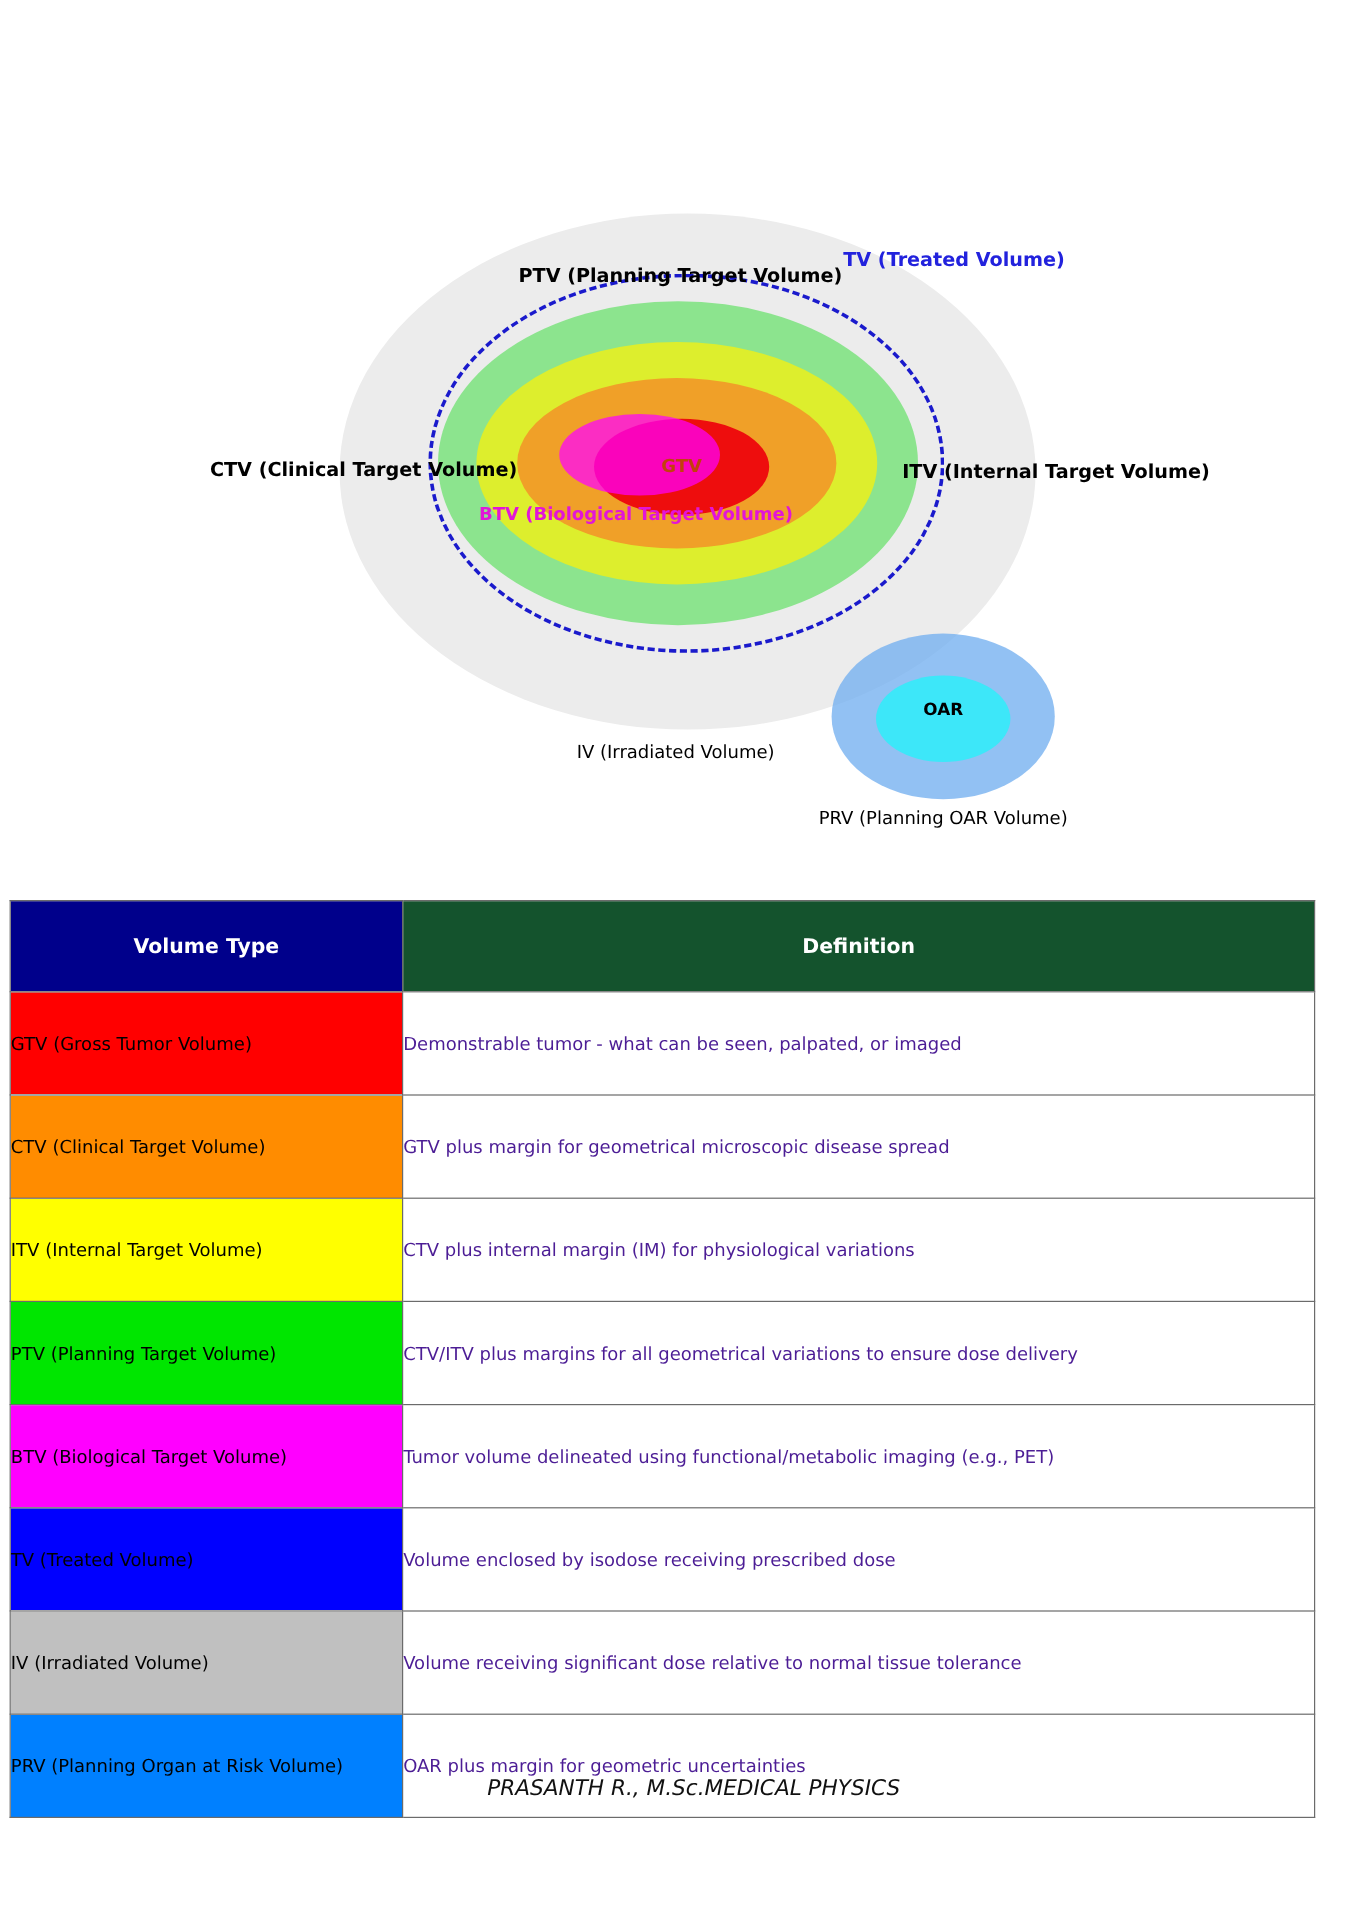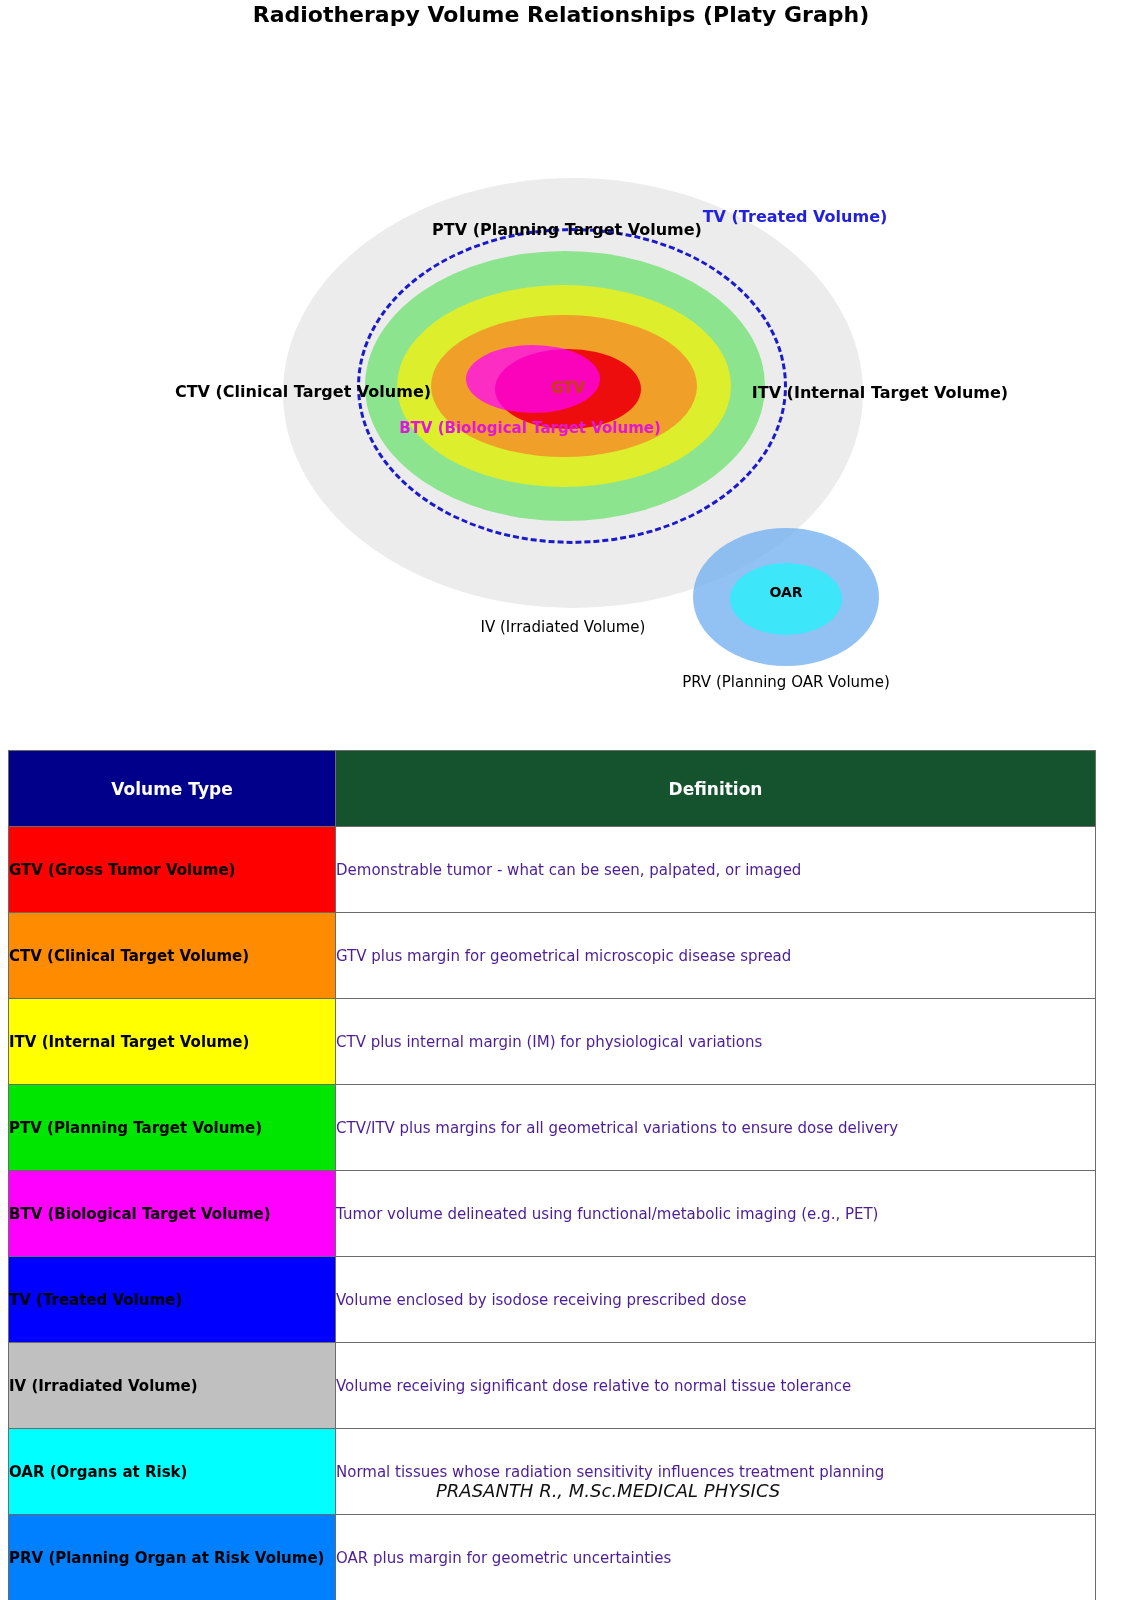--- a/index.html
+++ b/index.html
@@ -38,32 +38,31 @@
   .lbl-prv{left:636px;top:671px;width:300px;height:22px;font-size:15px;}
 
   
   table.voltable{position:absolute;left:8px;top:750px;width:1088px;
                  border-collapse:collapse;table-layout:fixed;}
   table.voltable td,table.voltable th{border:1px solid #6b6b6b;padding:0;
                  vertical-align:middle;overflow:hidden;}
   table.voltable th{height:75px;color:#ffffff;font-size:17px;font-weight:bold;
                  text-align:center;}
   table.voltable td{height:85px;font-size:15px;}
-  td.c1{width:326px;font-weight:bold;padding-left:32px;white-space:nowrap;}
+  td.c1{width:326px;font-weight:normal;padding-left:32px;white-space:nowrap;}
   td.c2{background:#ffffff;padding-left:78px;color:#4c1d95;}
 
   .watermark{position:absolute;left:406px;top:1480px;font-size:18px;
-             font-style:italic;color:#111;white-space:nowrap;margin-left:30px;}
+             font-style:italic;color:#111;white-space:nowrap;}
 </style>
 </head>
 <body>
 
 <div class="page">
 
-  <h1 class="title">Radiotherapy Volume Relationships (Platy Graph)</h1>
 
   <div class="diagram">
     <div class="el el-iv" style="background-color: rgb(236, 236, 236);"></div>
     <div class="el el-tv" style="border-color: rgb(26, 26, 204);"></div>
     <div class="el el-ptv" style="background-color: rgb(140, 228, 142);"></div>
     <div class="el el-itv" style="background-color: rgb(221, 238, 45);"></div>
     <div class="el el-ctv" style="background-color: rgb(240, 160, 40);"></div>
     <div class="el el-gtv" style="background-color: rgb(238, 13, 13);"></div>
     <div class="el el-btv" style="background-color: rgba(255, 0, 255, 0.72);"></div>
     <div class="el el-prv" style="background-color: rgba(115, 175, 240, 0.78);"></div>
@@ -108,24 +107,20 @@
     </tr>
     <tr>
       <td class="c1" style="background-color: rgb(0, 0, 255);">TV (Treated Volume)</td>
       <td class="c2">Volume enclosed by isodose receiving prescribed dose</td>
     </tr>
     <tr>
       <td class="c1" style="background-color: rgb(192, 192, 192);">IV (Irradiated Volume)</td>
       <td class="c2">Volume receiving significant dose relative to normal tissue tolerance</td>
     </tr>
     <tr>
-      <td class="c1" style="background-color: rgb(0, 255, 255);">OAR (Organs at Risk)</td>
-      <td class="c2">Normal tissues whose radiation sensitivity influences treatment planning</td>
-    </tr>
-    <tr>
       <td class="c1" style="background-color: rgb(0, 128, 255);">PRV (Planning Organ at Risk Volume)</td>
       <td class="c2">OAR plus margin for geometric uncertainties</td>
     </tr>
   </tbody>
     </table>
 
   <div class="watermark">PRASANTH R., M.Sc.MEDICAL PHYSICS</div>
 
 </div>
 

